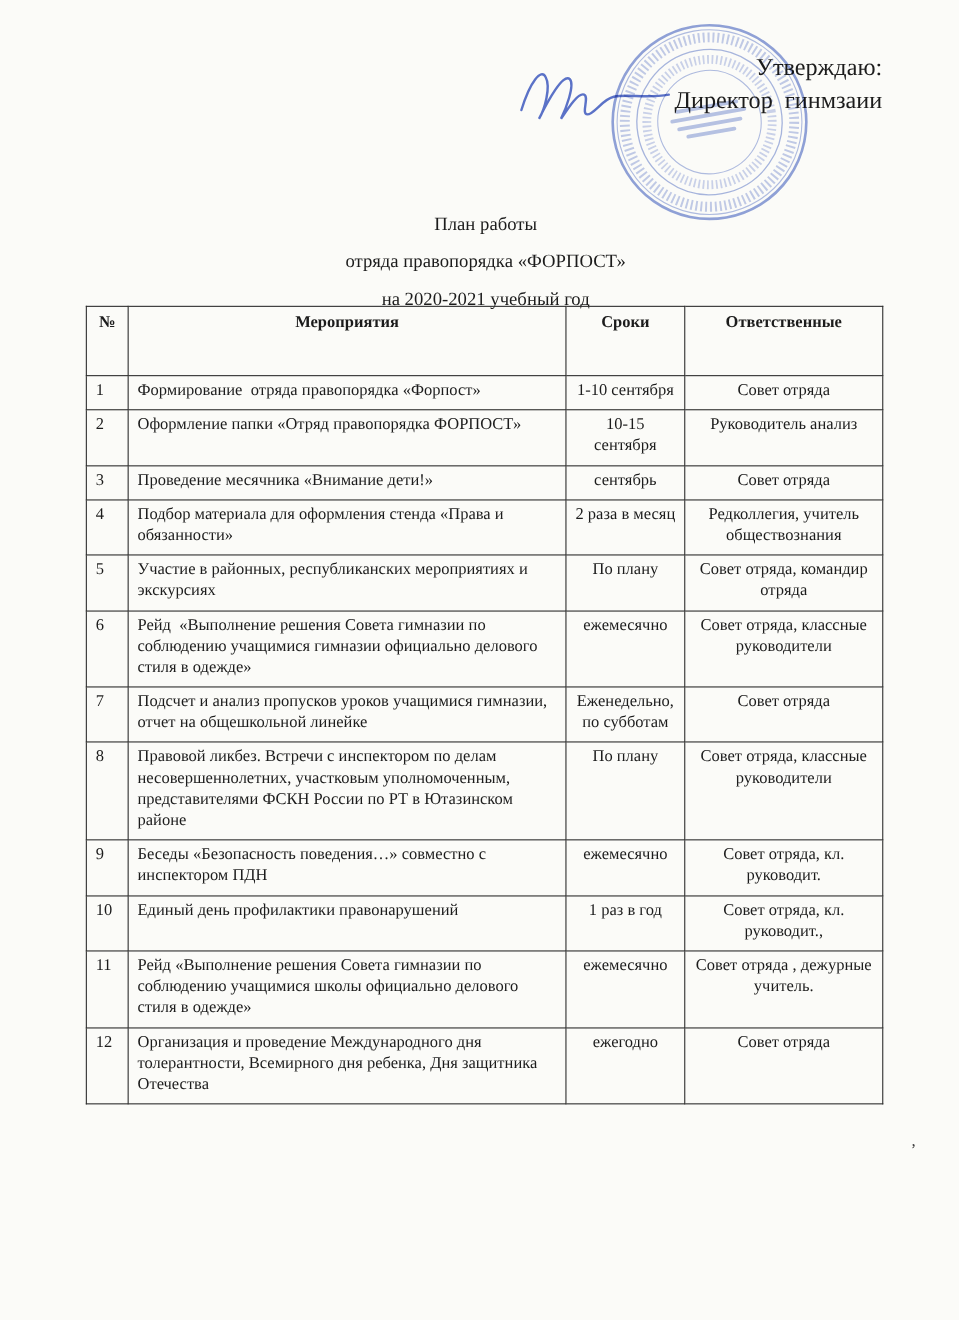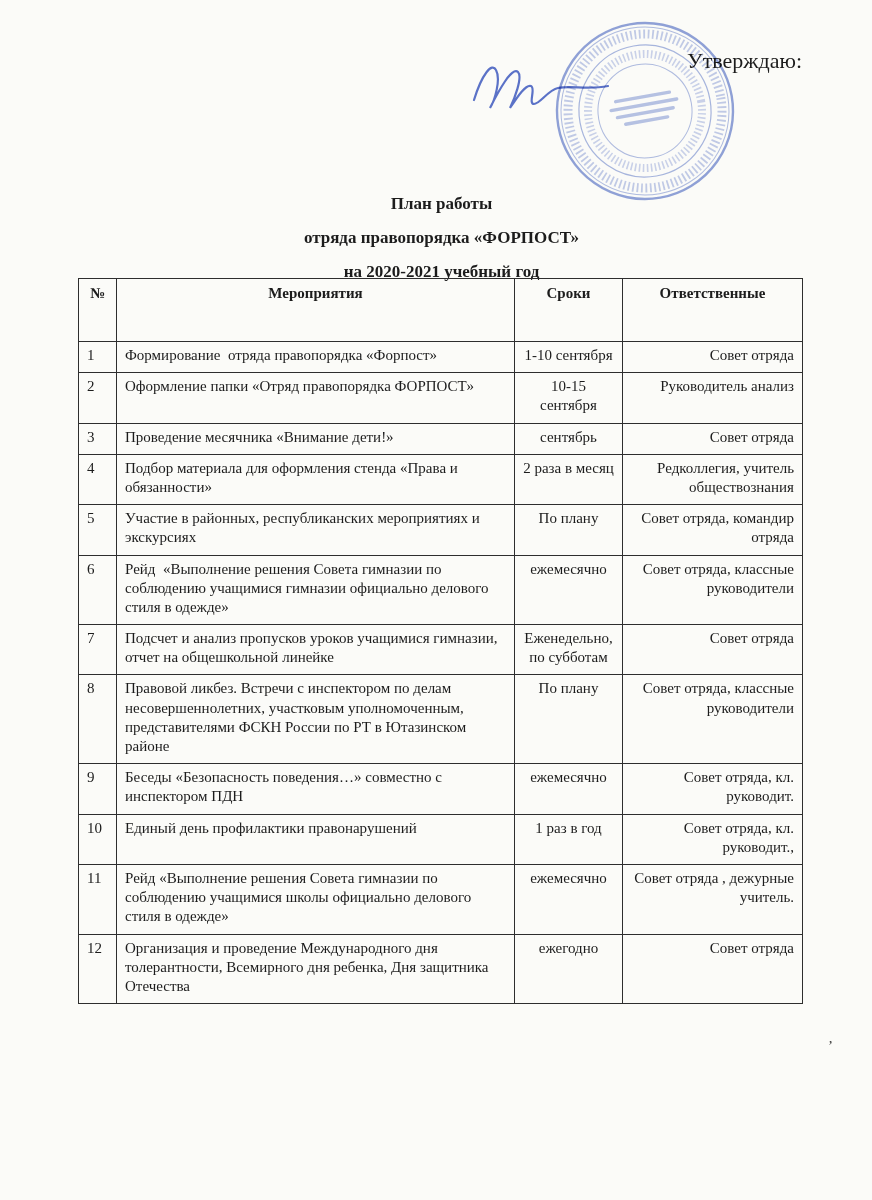--- a/index.html
+++ b/index.html
@@ -51,21 +51,21 @@
     opacity: 0.8;
     filter: blur(0.5px);
     pointer-events: none;
   }
 
   
   .doc-title {
     position: absolute;
     top: 194px; left: 11px; right: 0;
     text-align: center;
-    font-weight: bold;
+    font-weight: normal;
     font-size: 17px;
     z-index: 1;
   }
   .doc-title .t-line { margin: 0 0 14px 0; }
 
   
   table.plan {
     position: absolute;
     top: 278px; left: 78px;
     width: 724px;
@@ -87,38 +87,39 @@
     padding-top: 5px;
   }
   col.w-num   { width: 38px; }
   col.w-act   { width: 398px; }
   col.w-dates { width: 108px; }
   col.w-resp  { width: 180px; }
 
   td.c-num   { text-align: left; padding-left: 6px; padding-right: 2px; }
   td.c-act   { text-align: left; white-space: pre-wrap; }
   td.c-dates { text-align: center; padding-left: 3px; padding-right: 3px; }
-  td.c-resp  { text-align: right; font-family: Liberation Serif, serif; }
+  td.c-resp  { text-align: center; font-family: Liberation Serif, serif; }
 
   
   .scan-artifact {
     position: absolute;
     left: 828px; top: 1038px;
     font-size: 15px;
     color: #3a3a3a;
     z-index: 1;
   }
 </style>
 </head>
 <body>
 
 <div class="page">
 
   <div class="approval">
     <div class="line">Утверждаю:</div>
+    <div class="line">Директор  гинмзаии</div>
   </div>
 
   <svg class="signature" width="150" height="60" viewBox="0 0 150 60">
     <path d="M6 44 C14 18 24 6 28 14 C33 23 27 44 22 52 C30 36 44 10 50 16 C55 21 46 44 42 52 C50 40 58 28 63 30 C68 32 60 48 66 48 C72 48 80 34 90 32 C104 29 118 34 140 30" fill="none" stroke="#2a49b8" stroke-width="2.2" stroke-linecap="round" opacity="0.85"></path>
   </svg>
 
   <svg class="stamp" width="186" height="186" viewBox="0 0 186 186">
     <g fill="none" stroke="var(--stamp-color)" transform="rotate(-10 93 93)">
       <circle cx="93" cy="93" r="88" stroke-width="2.4" opacity="0.7"></circle>
       <circle cx="93" cy="93" r="84" stroke-width="1" opacity="0.5"></circle>

